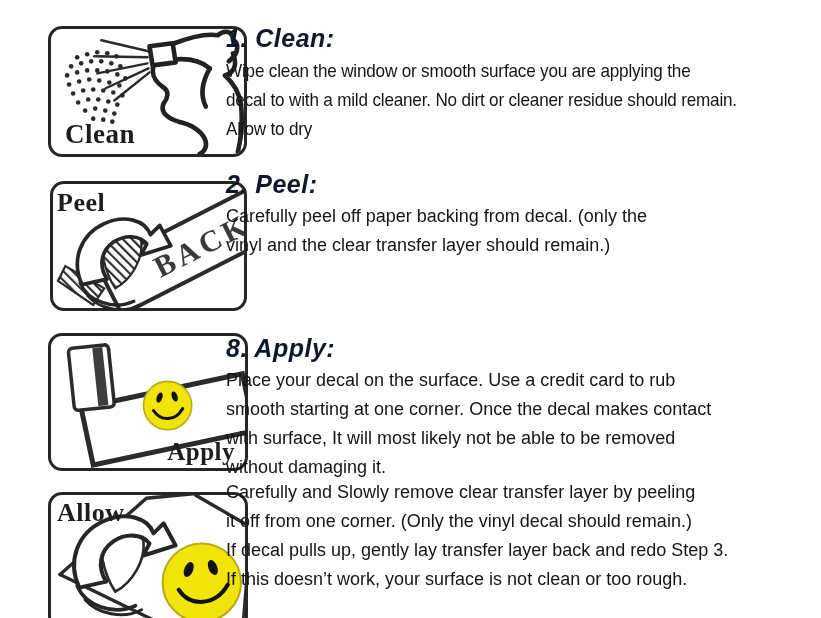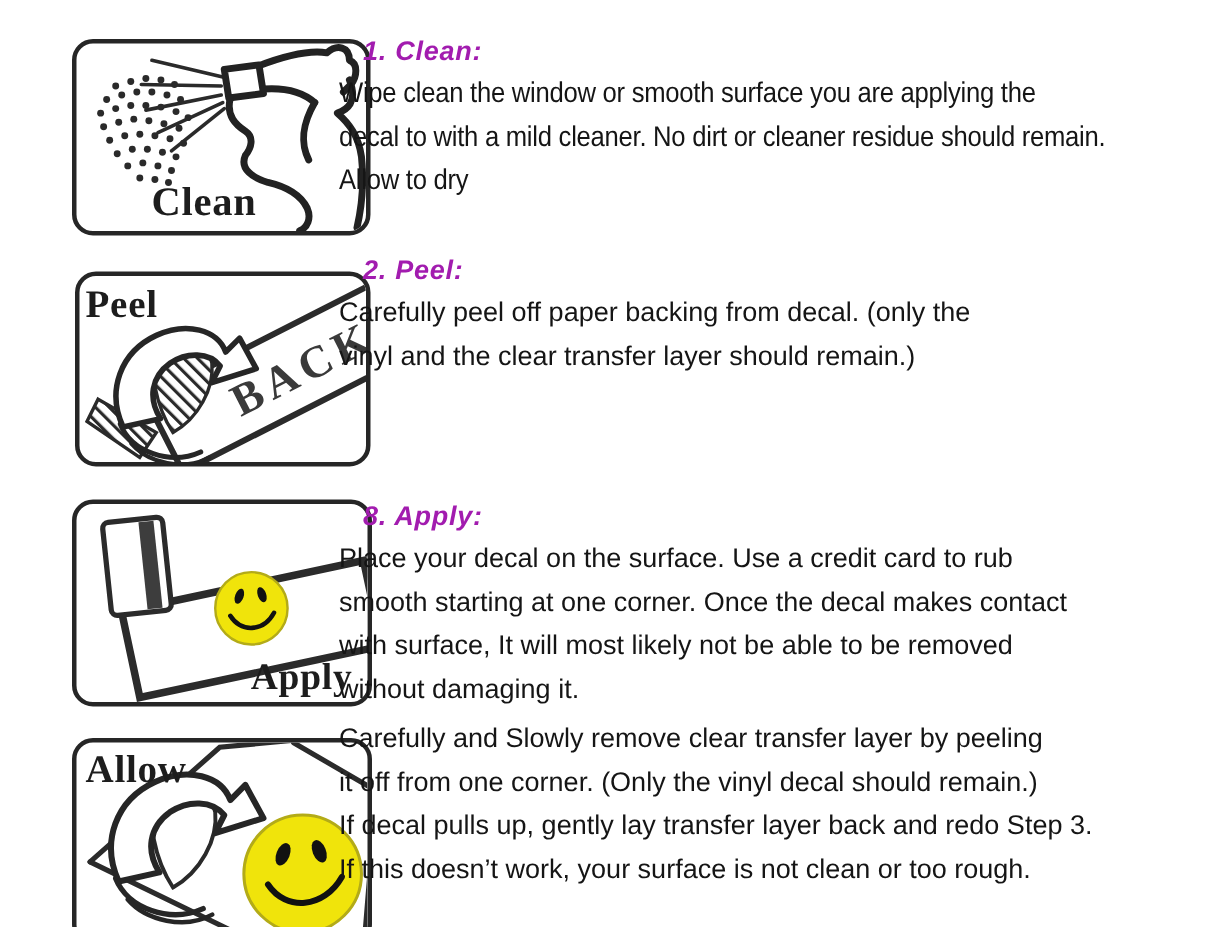--- a/index.html
+++ b/index.html
@@ -6,31 +6,31 @@
   .page{position:relative;width:821px;height:618px;background:#ffffff;overflow:hidden;
         font-family:"Liberation Sans",sans-serif;color:#1c1c1c;}
   .panel{position:absolute;border:3.5px solid #262626;border-radius:14px;background:#fff;overflow:hidden;box-sizing:border-box;}
   .panel svg{display:block;width:100%;height:100%;}
   .panel-label{position:absolute;font-family:"Liberation Serif","DejaVu Serif",serif;
                font-weight:bold;color:#1d1d1d;letter-spacing:0.5px;line-height:1;}
   .p1{left:8px;top:10px;width:199px;height:131px;}
   .p2{left:10px;top:165px;width:197px;height:130px;}
   .p3{left:8px;top:317px;width:200px;height:138px;}
   .p4{left:8px;top:476px;width:200px;height:138px;}
-  .lbl-clean{left:14px;bottom:6px;font-size:27px;margin-left:36px;}
+  .lbl-clean{left:14px;bottom:6px;font-size:27px;}
   .lbl-peel{left:4px;top:6px;font-size:26px;}
   .lbl-apply{right:10px;bottom:4px;font-size:25px;}
   .lbl-remove{left:6px;top:5px;font-size:26px;}
   .step-text{position:absolute;left:226px;width:585px;}
   .t1{top:24px;}
   .t2{top:170px;}
   .t3{top:334px;}
   .t4{top:478px;}
-  .heading{margin:0 0 3px 16px;font-size:18px;font-weight:bold;font-style:italic;
-           letter-spacing:0.5px;color:#a21caf;}
+  .heading{margin:0 0 3px 0;font-size:25px;font-weight:bold;font-style:italic;
+           letter-spacing:0.5px;color:#0f172a;}
   .body{margin:0;font-size:18px;line-height:29px;white-space:pre-line;color:#151515;}
   .body.narrow{font-size:19px;transform:scaleX(0.9);transform-origin:left top;width:660px;letter-spacing:-0.2px;}
   .defs-holder{position:absolute;width:0;height:0;}
 </style>
 </head>
 <body>
 
 <div class="page">
 
   <svg class="defs-holder" aria-hidden="true">

